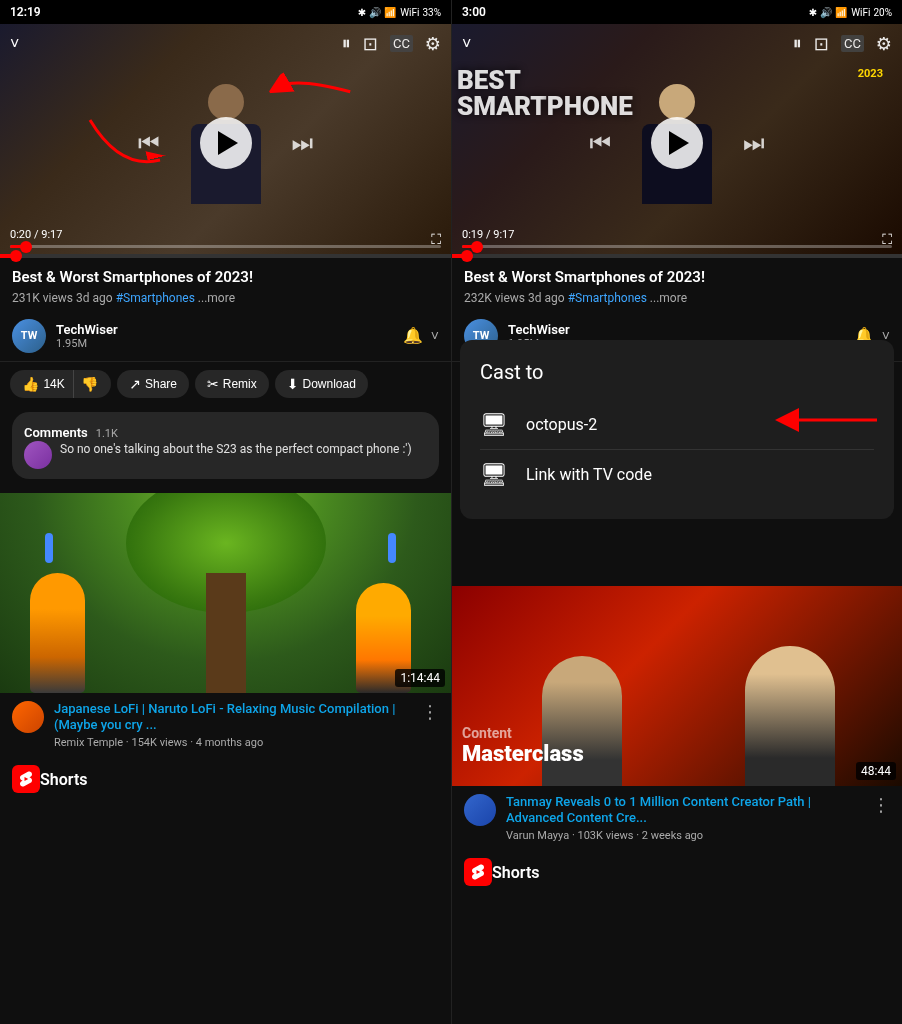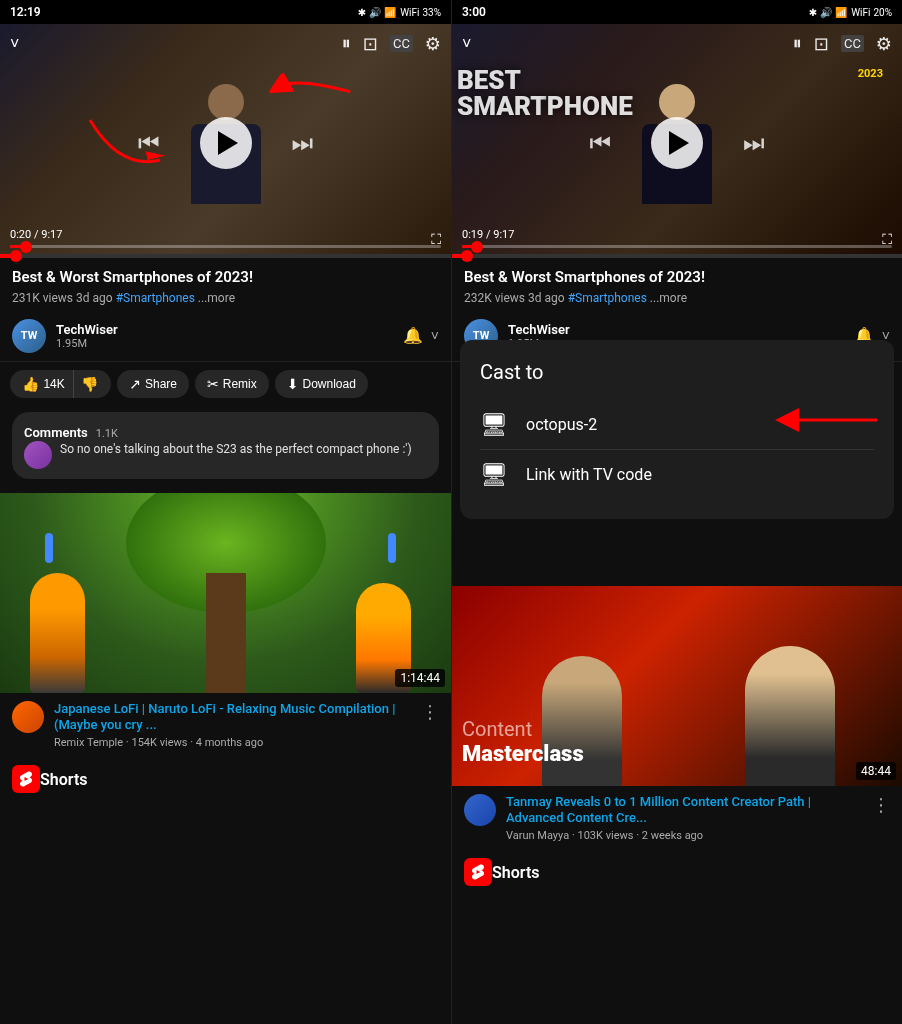--- a/index.html
+++ b/index.html
@@ -473,22 +473,22 @@
       background: linear-gradient(135deg, #8b0000 0%, #cc2200 40%, #1a0a00 100%);
     }
     .masterclass-text-overlay {
       position: absolute;
       bottom: 20px;
       left: 10px;
       right: 10px;
     }
     .masterclass-title-text {
       color: #fff;
-      font-size: 20px;
-      font-weight: 400;
+      font-size: 14px;
+      font-weight: 700;
       opacity: 0.6;
     }
     .masterclass-subtitle {
       color: #fff;
       font-size: 22px;
       font-weight: 900;
     }
 
     
     .anime-tree-bg {

